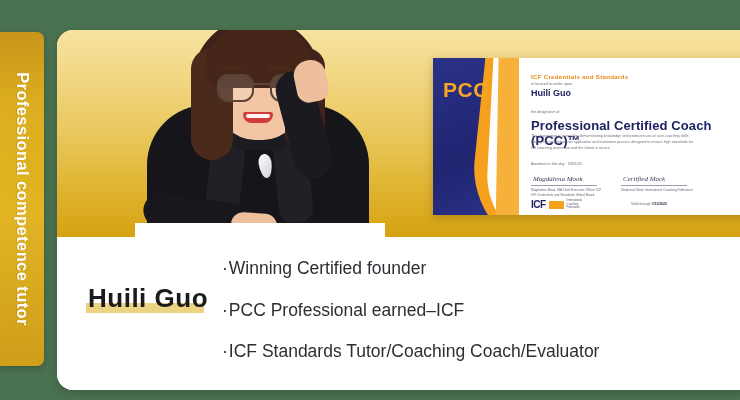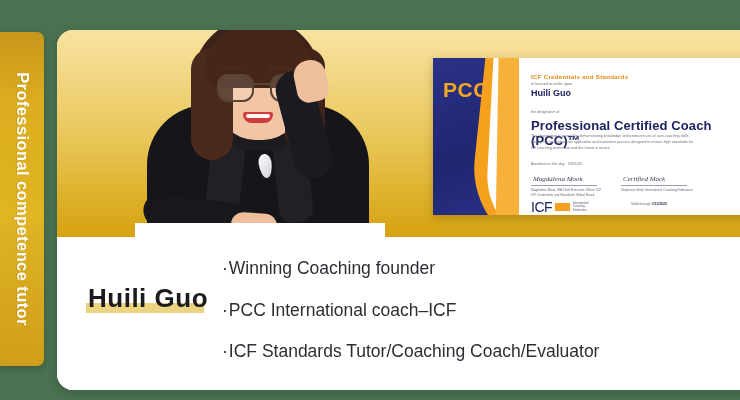--- a/index.html
+++ b/index.html
@@ -347,21 +347,21 @@
     color: #6b6b78; font-size: 3.2px; line-height: 1.6;
     width: 72px;
   }
   .c-cap-l { left: 4px; }
   .c-cap-r { left: 94px; }
   .c-icf {
     position: absolute; left: 4px; top: 141px;
     display: flex; align-items: center; gap: 3px;
   }
   .c-icf-mark {
-    color: #1d2360; font-size: 14px; font-weight: normal;
+    color: #1d2360; font-size: 10px; font-weight: bold;
     letter-spacing: -0.5px;
   }
   .c-icf-bar {
     width: 15px; height: 8px;
     background: #f5a11e;
   }
   .c-icf-txt {
     color: #5a5a70; font-size: 2.8px; line-height: 1.3; width: 24px;
   }
   .c-valid {
@@ -501,23 +501,23 @@
   </div>
 
   <div class="info">
     <div class="name-underline"></div>
     <div class="person-name-wrap">
       <span class="person-name">Huili Guo</span>
     </div>
 
     <div class="bullets">
       <div class="bullet">
-        <span class="dot">·</span><span>Winning Coaching founder</span>
+        <span class="dot">·</span><span>Winning Certified founder</span>
       </div>
       <div class="bullet">
-        <span class="dot">·</span><span>PCC International coach–ICF</span>
+        <span class="dot">·</span><span>PCC Professional earned–ICF</span>
       </div>
       <div class="bullet">
         <span class="dot">·</span><span>ICF Standards Tutor/Coaching Coach/Evaluator</span>
       </div>
     </div>
   </div>
 </div>
 
 </body></html>

